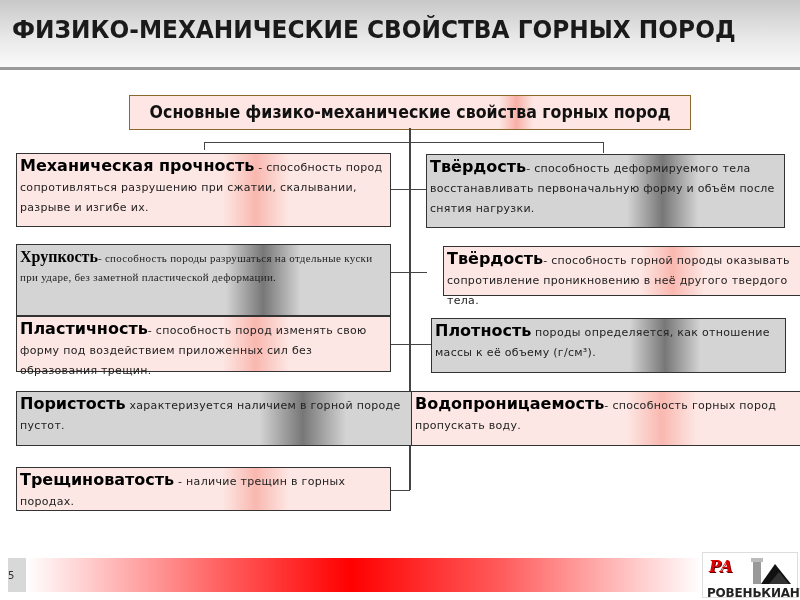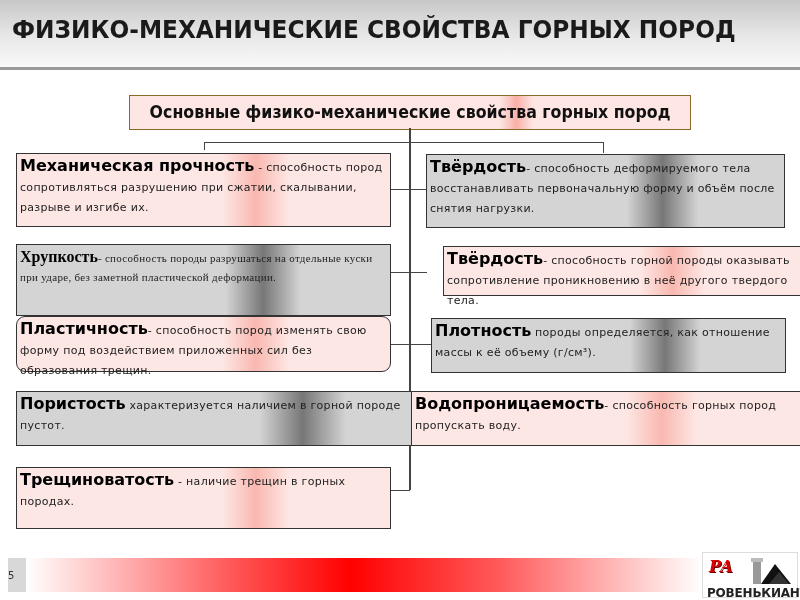--- a/index.html
+++ b/index.html
@@ -48,27 +48,27 @@
 <div class="ln" style="left:410px;top:272px;width:17px;height:1px;"></div>
 <div class="ln" style="left:410px;top:344px;width:22px;height:1px;"></div>
 <div class="ln" style="left:410px;top:418px;width:24px;height:1px;"></div>
 
 <div class="box pink" style="left:16px;top:153px;width:375px;height:74px;">
   <div class="txt"><span class="term">Механическая прочность</span><span class="desc"> - способность пород сопротивляться разрушению при сжатии, скалывании, разрыве и изгибе их.</span></div>
 </div>
 <div class="box gray" style="left:16px;top:244px;width:375px;height:72px;font-family:Liberation Serif, serif;">
   <div class="txt"><span class="term">Хрупкость</span><span class="desc">- способность породы разрушаться на отдельные куски при ударе, без заметной пластической деформации.</span></div>
 </div>
-<div class="box pink" style="left:16px;top:316px;width:375px;height:56px;border-radius:9px;">
+<div class="box pink" style="left:16px;top:316px;width:375px;height:56px;">
   <div class="txt"><span class="term">Пластичность</span><span class="desc">- способность пород изменять свою форму под воздействием приложенных сил без образования трещин.</span></div>
 </div>
 <div class="box gray" style="left:16px;top:391px;width:435px;height:55px;">
   <div class="txt"><span class="term">Пористость</span><span class="desc"> характеризуется наличием в горной породе пустот.</span></div>
 </div>
-<div class="box pink" style="left:16px;top:467px;width:375px;height:62px;">
+<div class="box pink" style="left:16px;top:467px;width:375px;height:44px;">
   <div class="txt"><span class="term">Трещиноватость</span><span class="desc">  - наличие трещин  в горных породах.</span></div>
 </div>
 
 <div class="box gray" style="left:426px;top:154px;width:359px;height:74px;">
   <div class="txt"><span class="term">Твёрдость</span><span class="desc">- способность деформируемого тела восстанавливать первоначальную форму и объём после снятия нагрузки.</span></div>
 </div>
 <div class="box pink" style="left:443px;top:246px;width:359px;height:50px;">
   <div class="txt"><span class="term">Твёрдость</span><span class="desc">- способность горной породы оказывать сопротивление проникновению в неё другого твердого тела.</span></div>
 </div>
 <div class="box gray" style="left:431px;top:318px;width:355px;height:55px;">

